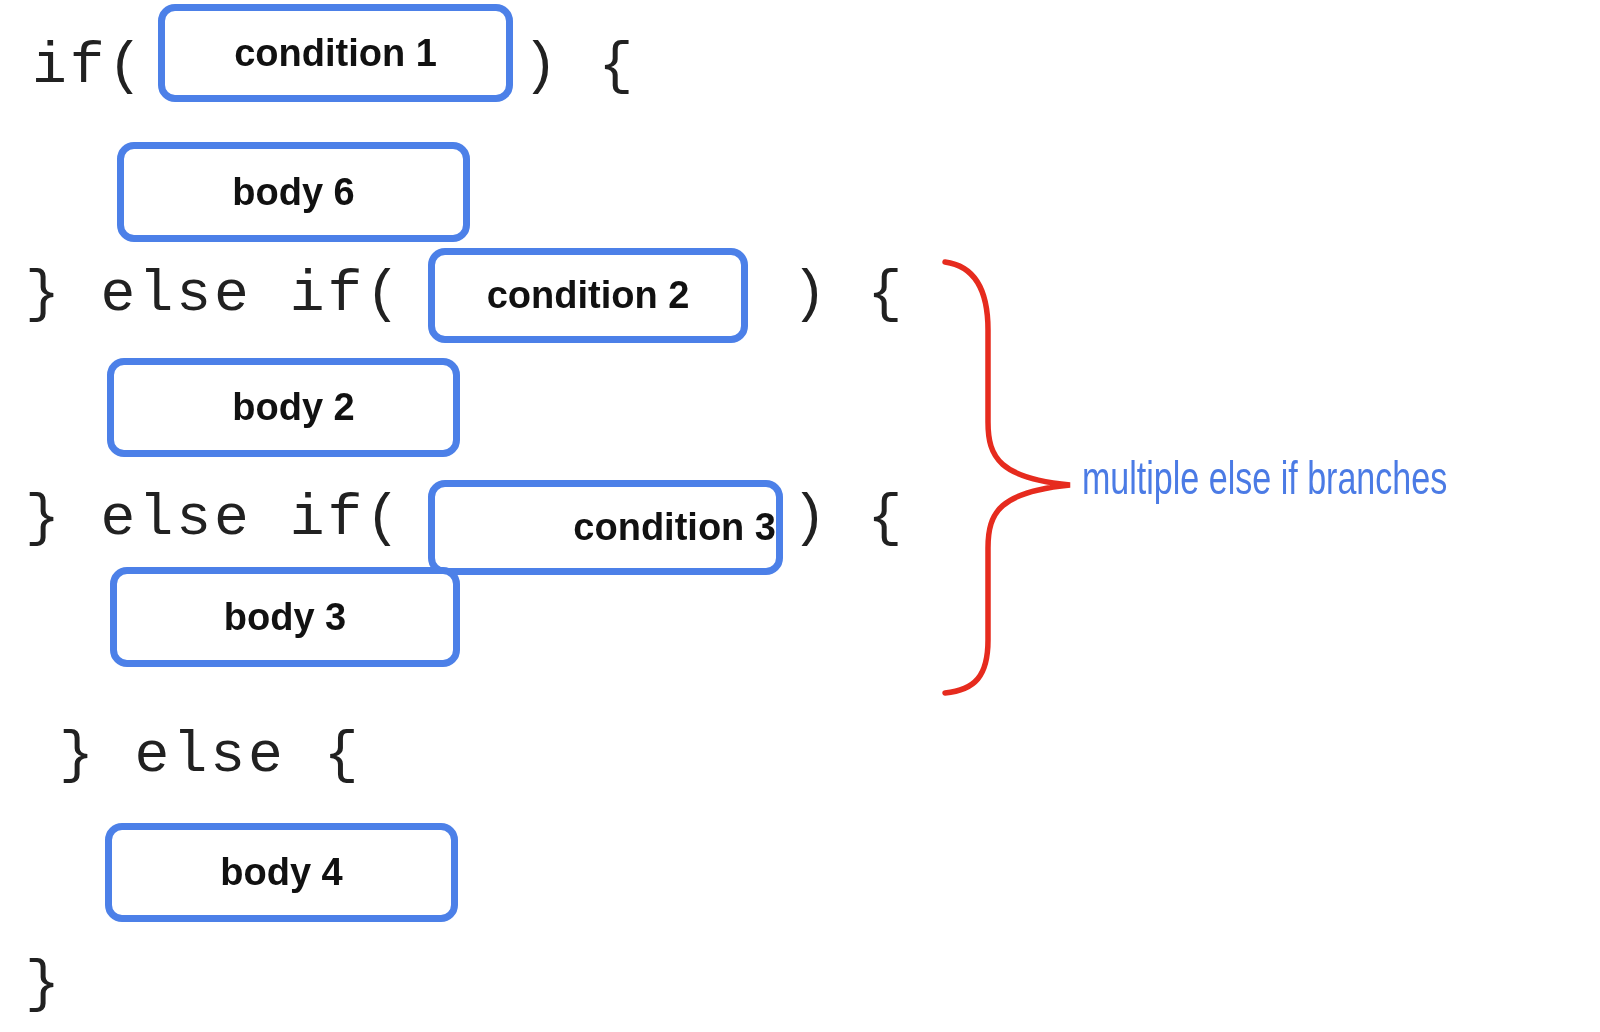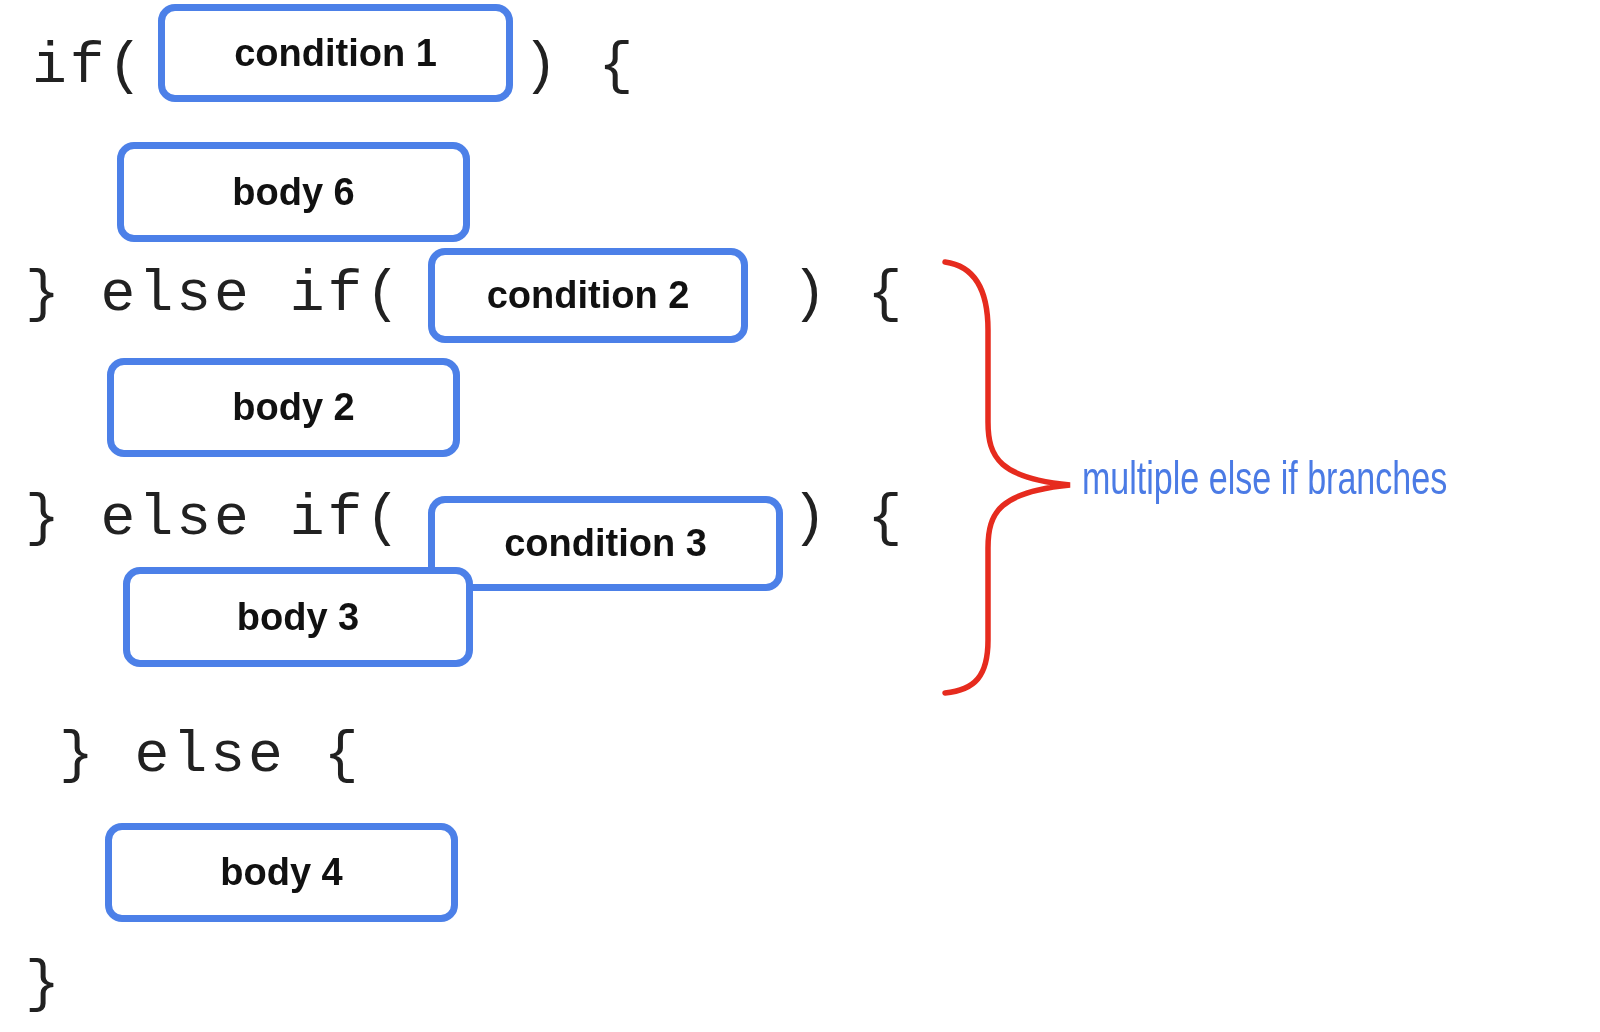--- a/index.html
+++ b/index.html
@@ -73,26 +73,26 @@
   <div class="pbox" style="left:428px;top:248px;width:320px;height:95px;">
     <span class="lbl">condition 2</span>
   </div>
   <span class="code" style="left:792px;top:295px;">) {</span>
 
   <div class="pbox" style="left:107px;top:358px;width:353px;height:99px;padding-left:20px;">
     <span class="lbl">body 2</span>
   </div>
 
   <span class="code" style="left:25px;top:519px;">} else if(</span>
-  <div class="pbox" style="left:428px;top:496px;width:355px;height:95px;">
+  <div class="pbox" style="left:428px;top:480px;width:355px;height:95px;justify-content:flex-end;">
     <span class="lbl">condition 3</span>
   </div>
   <span class="code" style="left:792px;top:519px;">) {</span>
 
-  <div class="pbox" style="left:123px;top:567px;width:350px;height:100px;justify-content:center;">
+  <div class="pbox" style="left:110px;top:567px;width:350px;height:100px;justify-content:center;">
     <span class="lbl">body 3</span>
   </div>
 
   <span class="code" style="left:25px;top:756px;margin-left:34px;">} else {</span>
 
   <div class="pbox" style="left:105px;top:823px;width:353px;height:99px;">
     <span class="lbl">body 4</span>
   </div>
 
   <span class="code" style="left:25px;top:985px;">}</span>

